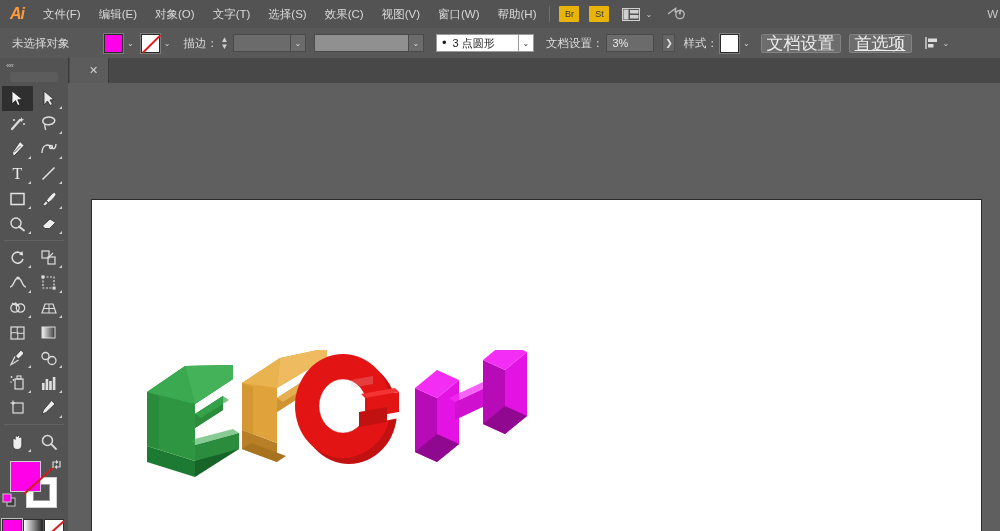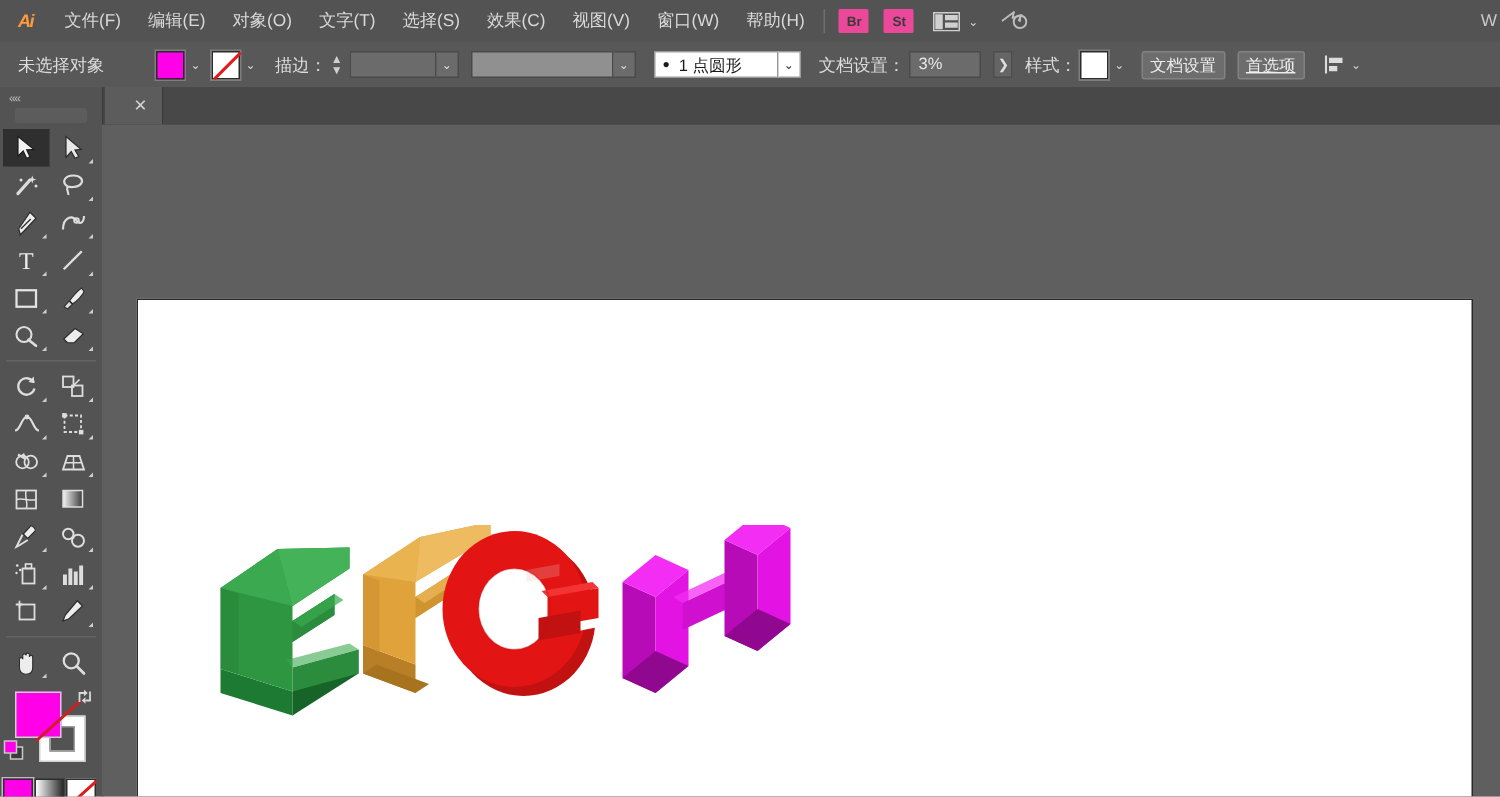--- a/index.html
+++ b/index.html
@@ -13,30 +13,30 @@
   .app{position:relative;width:1000px;height:531px;}
 
   
   .menubar{
     position:absolute;left:0;top:0;width:1000px;height:28px;
     background:#535353;display:flex;align-items:center;
     border-bottom:1px solid #3d3d3d;
   }
   .ai-logo{
     width:34px;height:28px;display:flex;align-items:center;justify-content:center;
-    color:#ff9a3c;font-size:12px;font-weight:bold;font-style:italic;
+    color:#ff9a3c;font-size:16px;font-weight:bold;font-style:italic;
     letter-spacing:-1px;
   }
   .menu-item{
     padding:0 9px;height:28px;line-height:28px;color:#d9d9d9;font-size:11.5px;
     white-space:nowrap;cursor:default;
   }
   .mini-btn{
-    width:20px;height:16px;background:#ec4899;color:#3a3a3a;
-    font-size:9px;font-weight:bold;display:flex;align-items:center;justify-content:center;
+    width:20px;height:16px;background:#eab308;color:#3a3a3a;
+    font-size:9px;font-weight:normal;display:flex;align-items:center;justify-content:center;
     margin:0 5px;border-radius:1px;
   }
   .layout-btn{
     width:22px;height:15px;margin-left:6px;display:flex;align-items:center;justify-content:center;
   }
   .chev{
     font-size:8px;color:#cfcfcf;margin:0 6px 0 3px;
   }
   .help-icon{margin-left:8px;opacity:.85;}
   .right-edge-w{
@@ -78,21 +78,21 @@
   }
   .field.light{background:#ffffff;color:#1c1c1c;border:1px solid #9a9a9a;}
   .field-dd{
     width:15px;height:18px;background:#6b6b6b;border:1px solid #4a4a4a;border-left:none;
     box-sizing:border-box;display:flex;align-items:center;justify-content:center;
     font-size:8px;color:#dcdcdc;
   }
   .field-dd.light{background:#ffffff;color:#333;border:1px solid #9a9a9a;border-left:none;}
   .btn{
     height:19px;background:#6d6d6d;border:1px solid #828282;border-radius:2px;
-    display:flex;align-items:center;padding:0 5px;color:#ececec;font-size:11px;
+    display:flex;align-items:center;padding:0 5px;color:#ececec;font-size:17px;
     box-sizing:border-box;white-space:nowrap;
   }
   .arrow-btn{
     width:13px;height:18px;background:#656565;border:1px solid #4d4d4d;
     display:flex;align-items:center;justify-content:center;font-size:9px;color:#e0e0e0;
     box-sizing:border-box;
   }
 
   
   .tabbar{
@@ -247,21 +247,21 @@
     </div>
 
     <div style="display:flex;align-items:center;margin-left:8px;">
       <div class="field" style="width:95px;background:#909090;"></div>
       <div class="field-dd">⌄</div>
     </div>
 
     <div style="display:flex;align-items:center;margin-left:12px;">
       <div class="field light" style="width:83px;">
         <span style="margin-right:6px;font-size:13px;line-height:0;">•</span>
-        <span>1 点圆形</span>
+        <span>3 点圆形</span>
       </div>
       <div class="field-dd light">⌄</div>
     </div>
 
     <div class="cb-label" style="margin-left:12px;">文档设置：</div>
     <div class="field" style="width:48px;margin-left:3px;">3%</div>
     <div class="arrow-btn" style="margin-left:8px;">❯</div>
 
     <div class="cb-label" style="margin-left:8px;">样式：</div>
     <div style="display:flex;align-items:center;margin-left:2px;">

